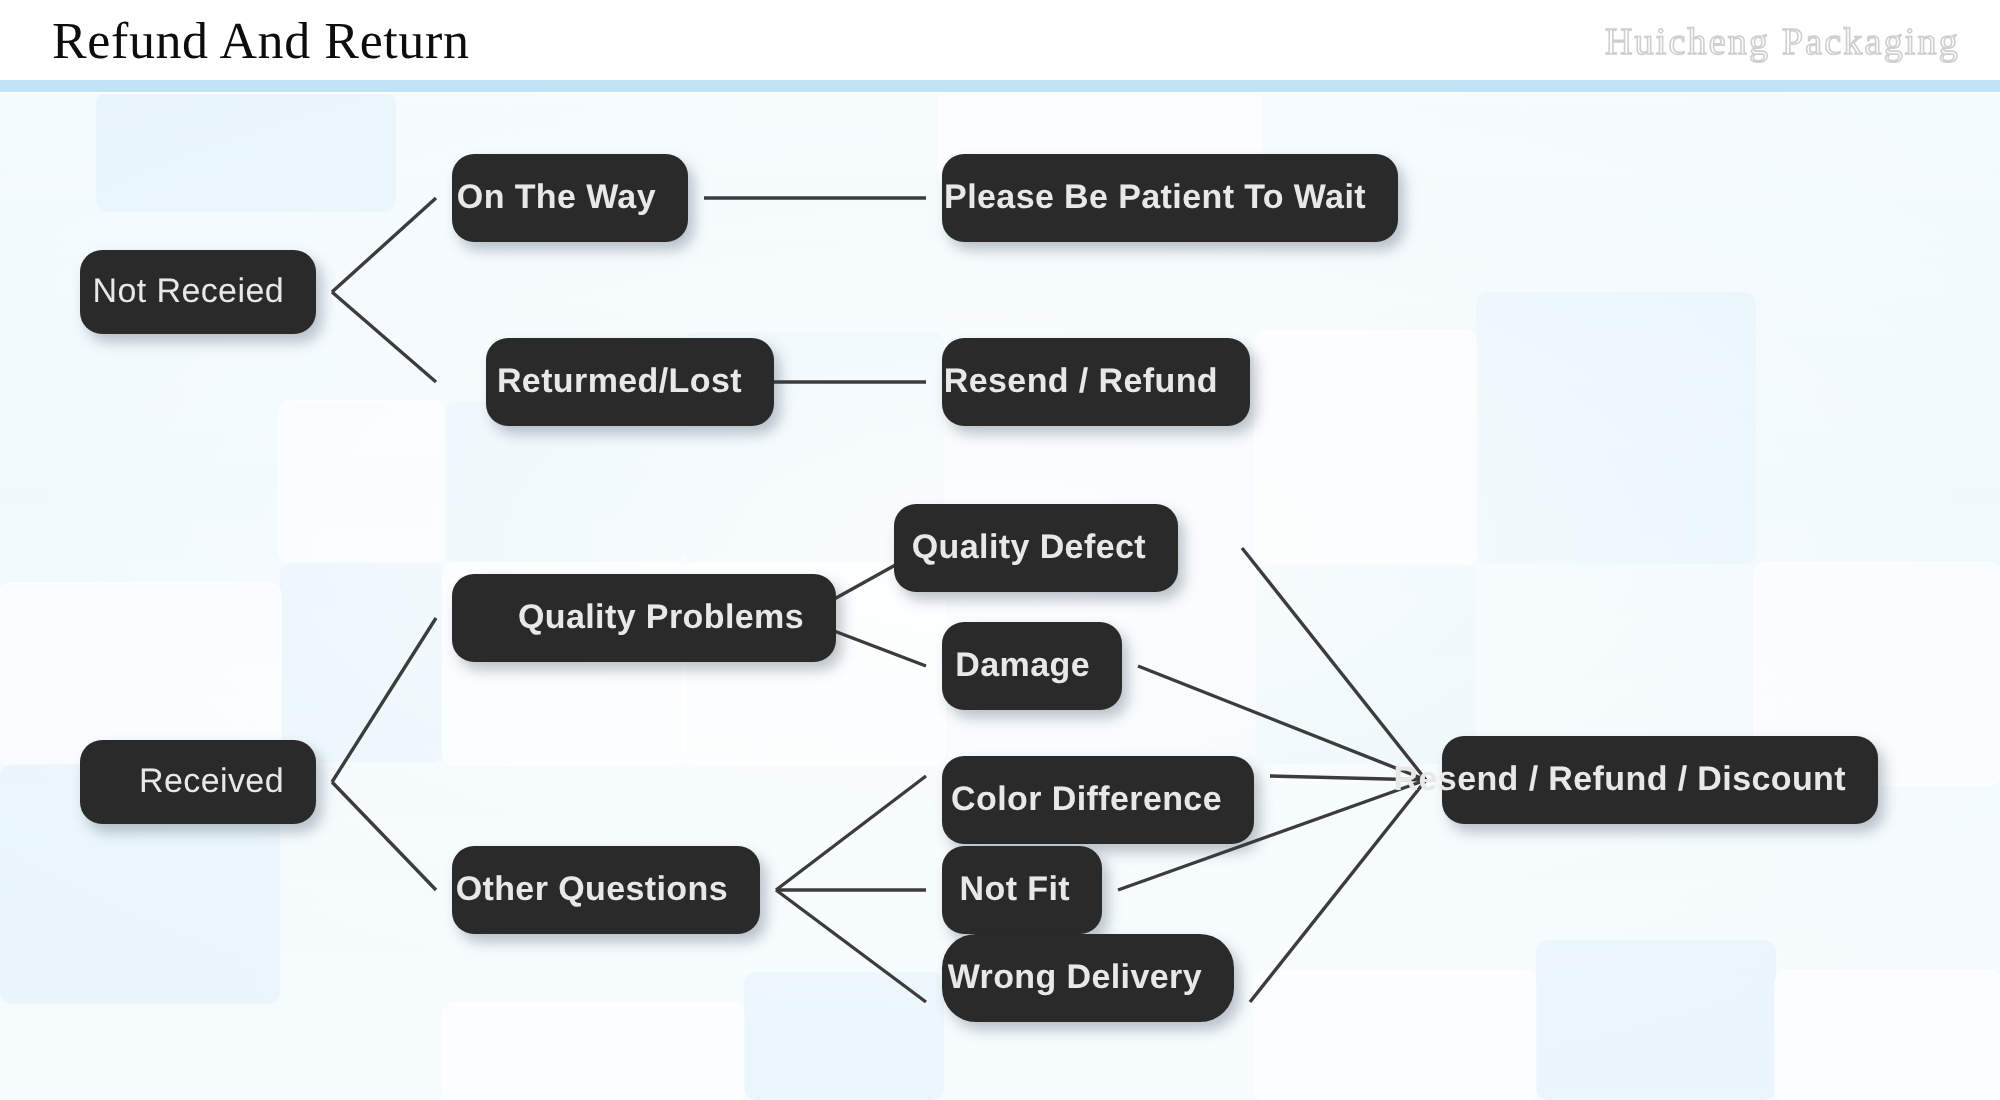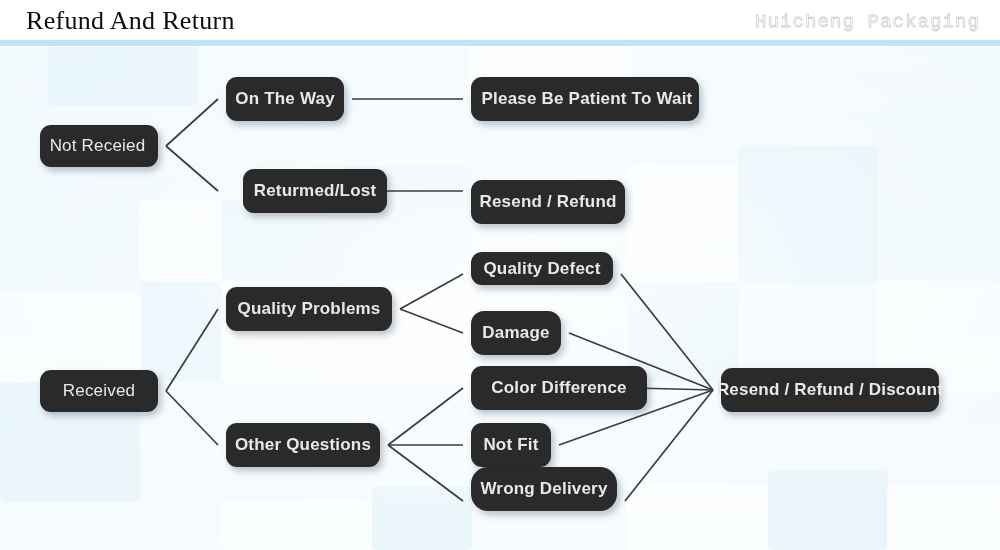--- a/index.html
+++ b/index.html
@@ -33,21 +33,21 @@
     font-size: 26px;
     line-height: 38px;
     color: #0d0d0d;
     letter-spacing: 0.3px;
     white-space: nowrap;
   }
   #brand-mark {
     position: absolute;
     right: 20px;
     top: 10px;
-    font-family: Liberation Mono, monospace;
+    font-family: Liberation Serif, serif;
     font-size: 19px;
     line-height: 24px;
     letter-spacing: 1.1px;
     color: transparent;
     -webkit-text-stroke: 0.8px #cfcfcf;
     white-space: nowrap;
     margin-left: 36px;
   }
   #header-rule {
     position: absolute;
@@ -105,21 +105,21 @@
   }
 
   
   .node {
     position: absolute;
     background: #2a2a2a;
     color: #e8e8e8;
     border-radius: 11px;
     display: flex;
     align-items: center;
-    justify-content: center;
+    justify-content: flex-end;
     font-size: 17px;
     font-weight: 600;
     letter-spacing: 0.2px;
     white-space: nowrap;
     padding: 0 16px;
     box-sizing: border-box;
     box-shadow: 3px 4px 7px rgba(40,60,80,0.30);
     z-index: 20;
   }
   .node.root {
@@ -180,39 +180,39 @@
         </div>
         <div class="node root" style="left: 40px; top: 324px; width: 118px; height: 42px;">
           <span>Received</span>
         </div>
         <div class="node" style="left: 226px; top: 31px; width: 118px; height: 44px;">
           <span>On The Way</span>
         </div>
         <div class="node" style="left: 243px; top: 123px; width: 144px; height: 44px;">
           <span>Returmed/Lost</span>
         </div>
-        <div class="node" style="left: 226px; top: 241px; width: 166px; height: 44px;">
+        <div class="node" style="left: 226px; top: 241px; width: 192px; height: 44px;">
           <span>Quality Problems</span>
         </div>
         <div class="node" style="left: 226px; top: 377px; width: 154px; height: 44px;">
           <span>Other Questions</span>
         </div>
         <div class="node" style="left: 471px; top: 31px; width: 228px; height: 44px; padding-left: 20px;">
           <span>Please Be Patient To Wait</span>
         </div>
-        <div class="node" style="left: 471px; top: 123px; width: 154px; height: 44px; margin-top: 11px;">
+        <div class="node" style="left: 471px; top: 123px; width: 154px; height: 44px;">
           <span>Resend / Refund</span>
         </div>
-        <div class="node" style="left: 471px; top: 206px; width: 142px; height: 33px;">
+        <div class="node" style="left: 447px; top: 206px; width: 142px; height: 44px;">
           <span>Quality Defect</span>
         </div>
-        <div class="node" style="left: 471px; top: 265px; width: 90px; height: 44px; border-radius: 13px;">
+        <div class="node" style="left: 471px; top: 265px; width: 90px; height: 44px;">
           <span>Damage</span>
         </div>
-        <div class="node" style="left: 471px; top: 320px; width: 176px; height: 44px;">
+        <div class="node" style="left: 471px; top: 332px; width: 156px; height: 44px;">
           <span>Color Difference</span>
         </div>
         <div class="node" style="left: 471px; top: 377px; width: 80px; height: 44px;">
           <span>Not Fit</span>
         </div>
         <div class="node" style="left: 471px; top: 421px; width: 146px; height: 44px; border-radius: 17px;">
           <span>Wrong Delivery</span>
         </div>
         <div class="node" style="left: 721px; top: 322px; width: 218px; height: 44px;">
           <span>Resend / Refund / Discount</span>

